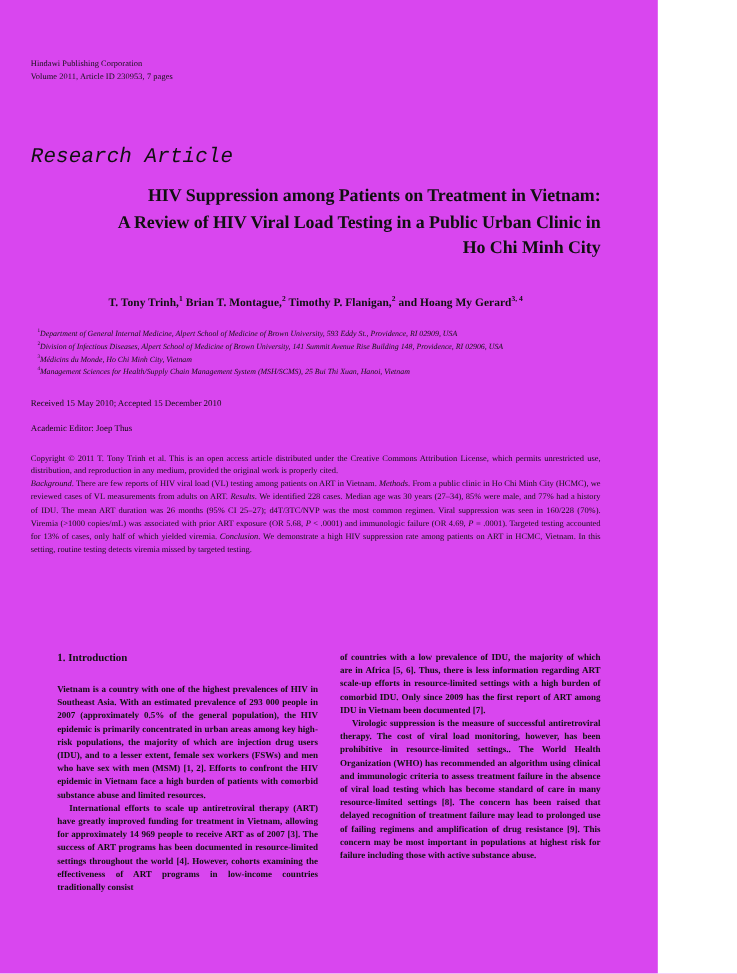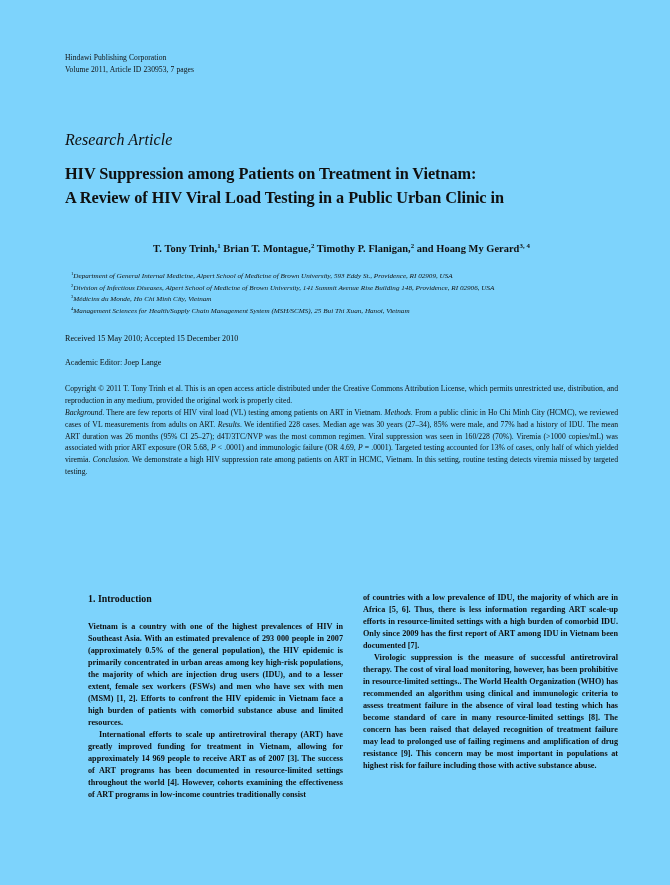--- a/index.html
+++ b/index.html
@@ -10,52 +10,53 @@
   body {
     width: 670px;
     height: 885px;
     overflow: hidden;
     font-family: "Liberation Serif", "DejaVu Serif", serif;
     color: #101010;
     -webkit-font-smoothing: antialiased;
   }
   .page {
     position: relative;
-    width: 670px;
+    width: 598px;
     height: 885px;
-    background: #7dd3fc;
+    background: #d946ef;
     box-sizing: border-box;
-    padding: 52px 52px 0 65px;
+    padding: 52px 52px 0 28px;
   }
 
   
   .masthead {
     font-size: 7.6px;
     line-height: 1.52;
     color: #111;
     letter-spacing: 0.01em;
     margin-bottom: 56px;
   }
   .masthead div { white-space: nowrap; }
 
   
   .article-type {
     font-style: italic;
-    font-size: 16px;
+    font-size: 19px;
     letter-spacing: 0.005em;
     margin-bottom: 13px;
+    font-family: Liberation Mono, monospace;
   }
   .article-title {
     font-weight: bold;
     font-size: 16.3px;
     line-height: 1.44;
     letter-spacing: -0.003em;
     margin: 0 0 34px 0;
   }
-  .article-title .tline { display: block; white-space: nowrap; }
+  .article-title .tline { display: block; white-space: nowrap; text-align: right; }
 
   
   .authors {
     text-align: center;
     font-weight: bold;
     font-size: 10.4px;
     letter-spacing: 0.004em;
     margin-bottom: 17px;
   }
   sup { font-size: 0.66em; vertical-align: super; line-height: 0; font-weight: inherit; }
@@ -92,21 +93,20 @@
   }
   .abstract i, .copyright i { font-style: italic; }
 
   
   .body-area {
     position: absolute;
     left: 52px;
     right: 52px;
     top: 592px;
     bottom: 0;
-    margin-left: 36px;
   }
   .columns {
     column-count: 2;
     column-gap: 20px;
     font-size: 8.2px;
     line-height: 1.465;
     text-align: justify;
     height: 100%;
   }
   h2.section-head {
@@ -127,20 +127,21 @@
 
   <div class="masthead">
     <div>Hindawi Publishing Corporation</div>
     <div>Volume 2011, Article ID 230953, 7 pages</div>
   </div>
 
   <div class="article-type">Research Article</div>
   <h1 class="article-title">
     <span class="tline">HIV Suppression among Patients on Treatment in Vietnam:</span>
     <span class="tline">A Review of HIV Viral Load Testing in a Public Urban Clinic in</span>
+    <span class="tline">Ho Chi Minh City</span>
   </h1>
 
   <div class="authors">T. Tony Trinh,<sup>1</sup> Brian T. Montague,<sup>2</sup> Timothy P. Flanigan,<sup>2</sup> and Hoang My Gerard<sup>3, 4</sup></div>
 
   <div class="affiliations">
     <div class="aff">
       <sup>1</sup><span>Department of General Internal Medicine, Alpert School of Medicine of Brown University, 593 Eddy St., Providence, RI 02909, USA</span>
     </div>
     <div class="aff">
       <sup>2</sup><span>Division of Infectious Diseases, Alpert School of Medicine of Brown University, 141 Summit Avenue Rise Building 148, Providence, RI 02906, USA</span>
@@ -148,21 +149,21 @@
     <div class="aff">
       <sup>3</sup><span>Médicins du Monde, Ho Chi Minh City, Vietnam</span>
     </div>
     <div class="aff">
       <sup>4</sup><span>Management Sciences for Health/Supply Chain Management System (MSH/SCMS), 25 Bui Thi Xuan, Hanoi, Vietnam</span>
     </div>
   </div>
 
   <div class="meta-block">
     <div class="meta-line">Received 15 May 2010; Accepted 15 December 2010</div>
-    <div class="meta-line">Academic Editor: Joep Lange</div>
+    <div class="meta-line">Academic Editor: Joep Thus</div>
   </div>
 
   <div class="copyright">Copyright © 2011 T. Tony Trinh et al. This is an open access article distributed under the Creative Commons Attribution License, which permits unrestricted use, distribution, and reproduction in any medium, provided the original work is properly cited.</div>
 
   <div class="abstract"><i>Background</i>. There are few reports of HIV viral load (VL) testing among patients on ART in Vietnam. <i>Methods</i>. From a public clinic in Ho Chi Minh City (HCMC), we reviewed cases of VL measurements from adults on ART. <i>Results</i>. We identified 228 cases. Median age was 30 years (27–34), 85% were male, and 77% had a history of IDU. The mean ART duration was 26 months (95% CI 25–27); d4T/3TC/NVP was the most common regimen. Viral suppression was seen in 160/228 (70%). Viremia (&gt;1000 copies/mL) was associated with prior ART exposure (OR 5.68, <i>P</i> &lt; .0001) and immunologic failure (OR 4.69, <i>P</i> = .0001). Targeted testing accounted for 13% of cases, only half of which yielded viremia. <i>Conclusion</i>. We demonstrate a high HIV suppression rate among patients on ART in HCMC, Vietnam. In this setting, routine testing detects viremia missed by targeted testing.</div>
 
   <div class="body-area">
     <div class="columns">
       <h2 class="section-head">1. Introduction</h2>
       <p>Vietnam is a country with one of the highest prevalences of HIV in Southeast Asia. With an estimated prevalence of 293 000 people in 2007 (approximately 0.5% of the general population), the HIV epidemic is primarily concentrated in urban areas among key high-risk populations, the majority of which are injection drug users (IDU), and to a lesser extent, female sex workers (FSWs) and men who have sex with men (MSM) [1, 2]. Efforts to confront the HIV epidemic in Vietnam face a high burden of patients with comorbid substance abuse and limited resources.</p>

